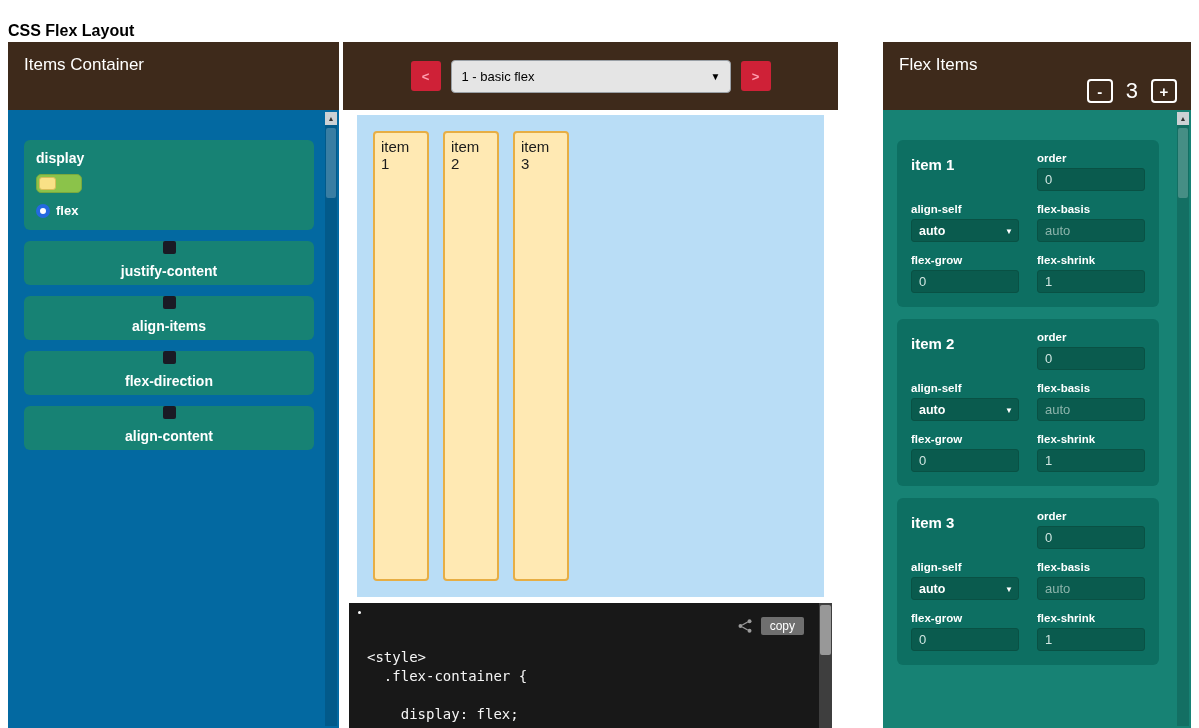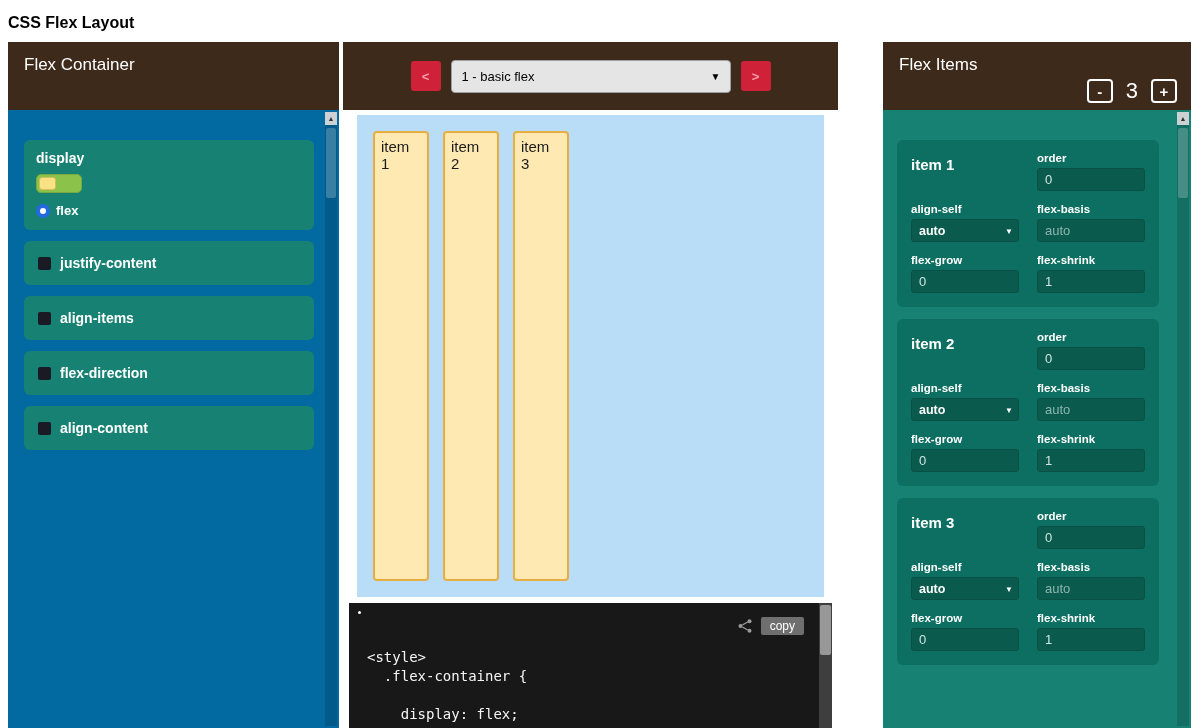--- a/index.html
+++ b/index.html
@@ -3,21 +3,21 @@
 <meta charset="utf-8">
 <style>
   * { box-sizing: border-box; }
   html,body { margin:0; padding:0; }
   body {
     width:1199px; height:728px; overflow:hidden;
     background:#ffffff;
     font-family:"Liberation Sans", sans-serif;
   }
   .page-title {
-    padding:14px 0 0 8px; height:42px;
+    padding:22px 0 0 8px; height:42px;
     font-size:16px; font-weight:bold; color:#000;
   }
   .columns { display:flex; gap:4px; margin:0 8px; height:686px; overflow:hidden; }
 
   
   .panel { display:flex; flex-direction:column; }
   .panel.left  { width:331px; }
   .panel.right { width:308px;margin-left:41px; }
   .panel-header {
     background:#3e2a1b; color:#fff; height:68px; flex:0 0 68px;
@@ -41,21 +41,21 @@
     background:#f9e186; border:1px solid #d9bd5a; border-radius:3px;
   }
   .radio-row { display:flex; align-items:center; gap:6px; }
   .radio {
     width:14px; height:14px; border-radius:50%;
     background:#fff; border:4px solid #2469df;
   }
   .radio-label { font-weight:bold; font-size:13px; color:#fff; }
   .check-row {
     height:44px; display:flex; align-items:center; gap:9px;
-    padding:0 14px; cursor:pointer;
+    padding:0 14px; cursor:pointer;flex-direction:column;
   }
   .checkbox { width:13px; height:13px; background:#1a1a24; border-radius:2px; flex:0 0 13px; }
   .check-label { font-weight:bold; font-size:14px; color:#fff; }
 
   
   .v-scrollbar {
     position:absolute; top:2px; right:2px; bottom:2px; width:12px;
     background:rgba(0,0,0,0.14);
   }
   .scroll-up {
@@ -151,21 +151,21 @@
 </style>
 </head>
 <body>
 
 <div class="page-title">CSS Flex Layout</div>
 
 <div class="columns">
 
   <aside class="panel left">
     <div class="panel-header">
-      <span>Flex Container</span>
+      <span>Items Container</span>
     </div>
     <div class="panel-body">
       <div class="box display-box">
         <div class="display-label">display</div>
         <div class="toggle">
           <div class="toggle-knob"></div>
         </div>
         <div class="radio-row">
           <span class="radio"></span>
           <span class="radio-label">flex</span>

